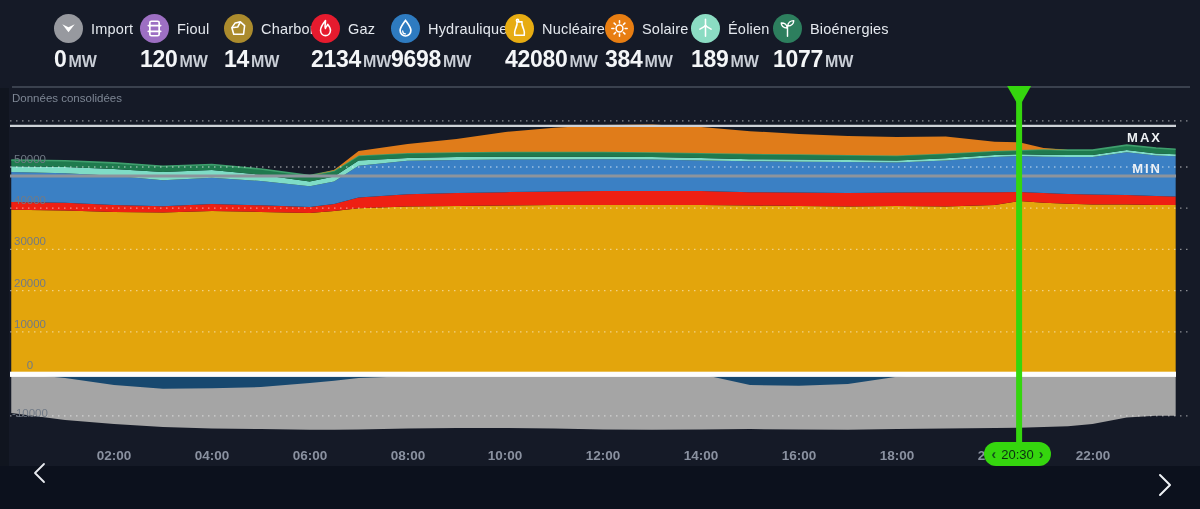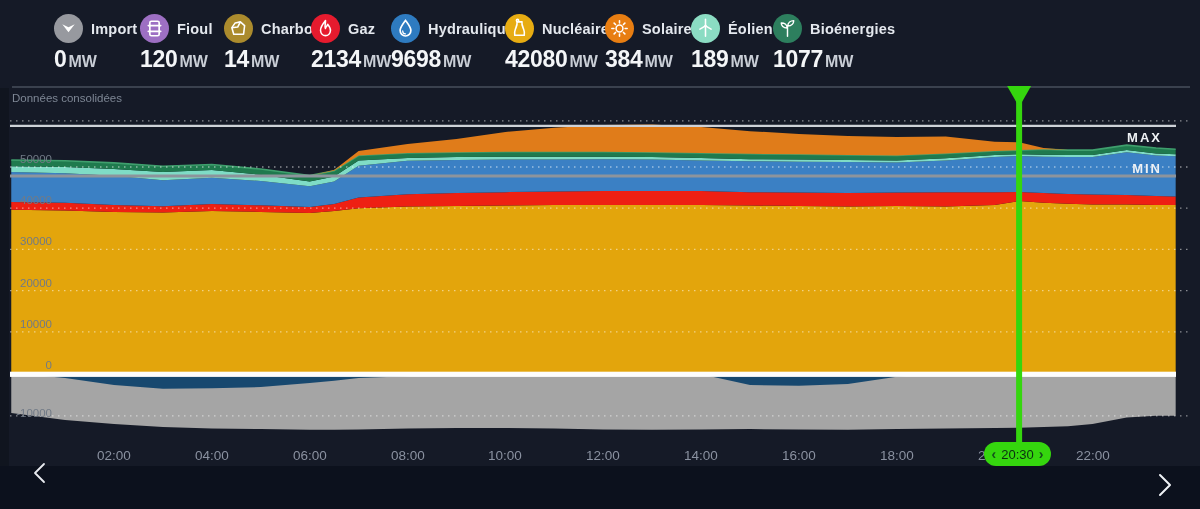--- a/index.html
+++ b/index.html
@@ -3,36 +3,36 @@
 <meta charset="utf-8">
 <style>
   html,body{margin:0;padding:0;background:#0d1118;}
   .page{position:relative;width:1200px;height:509px;overflow:hidden;
         background:#151a27;font-family:"Liberation Sans",sans-serif;}
 
   
   .legend-item{position:absolute;top:14px;height:62px;cursor:pointer;}
   .legend-item .row{display:flex;align-items:center;gap:8px;}
   .legend-item svg.badge{display:block;}
-  .legend-item .lbl{color:#e4e8ee;font-size:14.5px;font-weight:700;letter-spacing:.2px;}
+  .legend-item .lbl{color:#e4e8ee;font-size:14.5px;font-weight:400;letter-spacing:.2px;}
   .legend-item .val{display:flex;align-items:baseline;margin-top:3px;}
   .legend-item .num{color:#f4f6f8;font-size:23px;font-weight:700;letter-spacing:-.3px;}
   .legend-item .unit{color:#c9ced6;font-size:16px;font-weight:700;margin-left:2px;}
 
   .divider{position:absolute;left:12px;top:86px;width:1178px;height:2px;background:#3a414e;}
   .note{position:absolute;left:12px;top:92px;color:#7d8694;font-size:11.5px;}
 
   
   #chart{position:absolute;left:0;top:0;z-index:1;}
-  .ylab{position:absolute;left:8px;width:44px;text-align:right;color:#717a86;
+  .ylab{position:absolute;left:8px;width:44px;text-align:center;color:#717a86;
         font-size:11.5px;z-index:2;}
   .refl{position:absolute;left:1110px;width:52px;text-align:right;color:#eef1f4;
         font-size:13px;font-weight:700;letter-spacing:2px;z-index:2;}
   .xlab{position:absolute;top:448px;width:54px;text-align:center;color:#8a91a0;
-        font-size:13.5px;z-index:2;}
+        font-size:13.5px;z-index:2;font-weight:bold;}
 
   .bottom-strip{position:absolute;left:0;top:466px;width:1200px;height:43px;background:#0c111d;z-index:0;}
   .left-strip{position:absolute;left:0;top:88px;width:9px;height:378px;background:#10151f;z-index:0;}
 
   .pill{position:absolute;left:984px;top:442px;width:67px;height:24px;border-radius:13px;
         background:#35d60e;z-index:4;display:flex;align-items:center;justify-content:center;
         gap:5px;cursor:pointer;}
   .pill .t{color:#0b2e12;font-size:13px;font-weight:400;}
   .pill .a{color:#14501c;font-size:14px;font-weight:700;line-height:1;}
 

